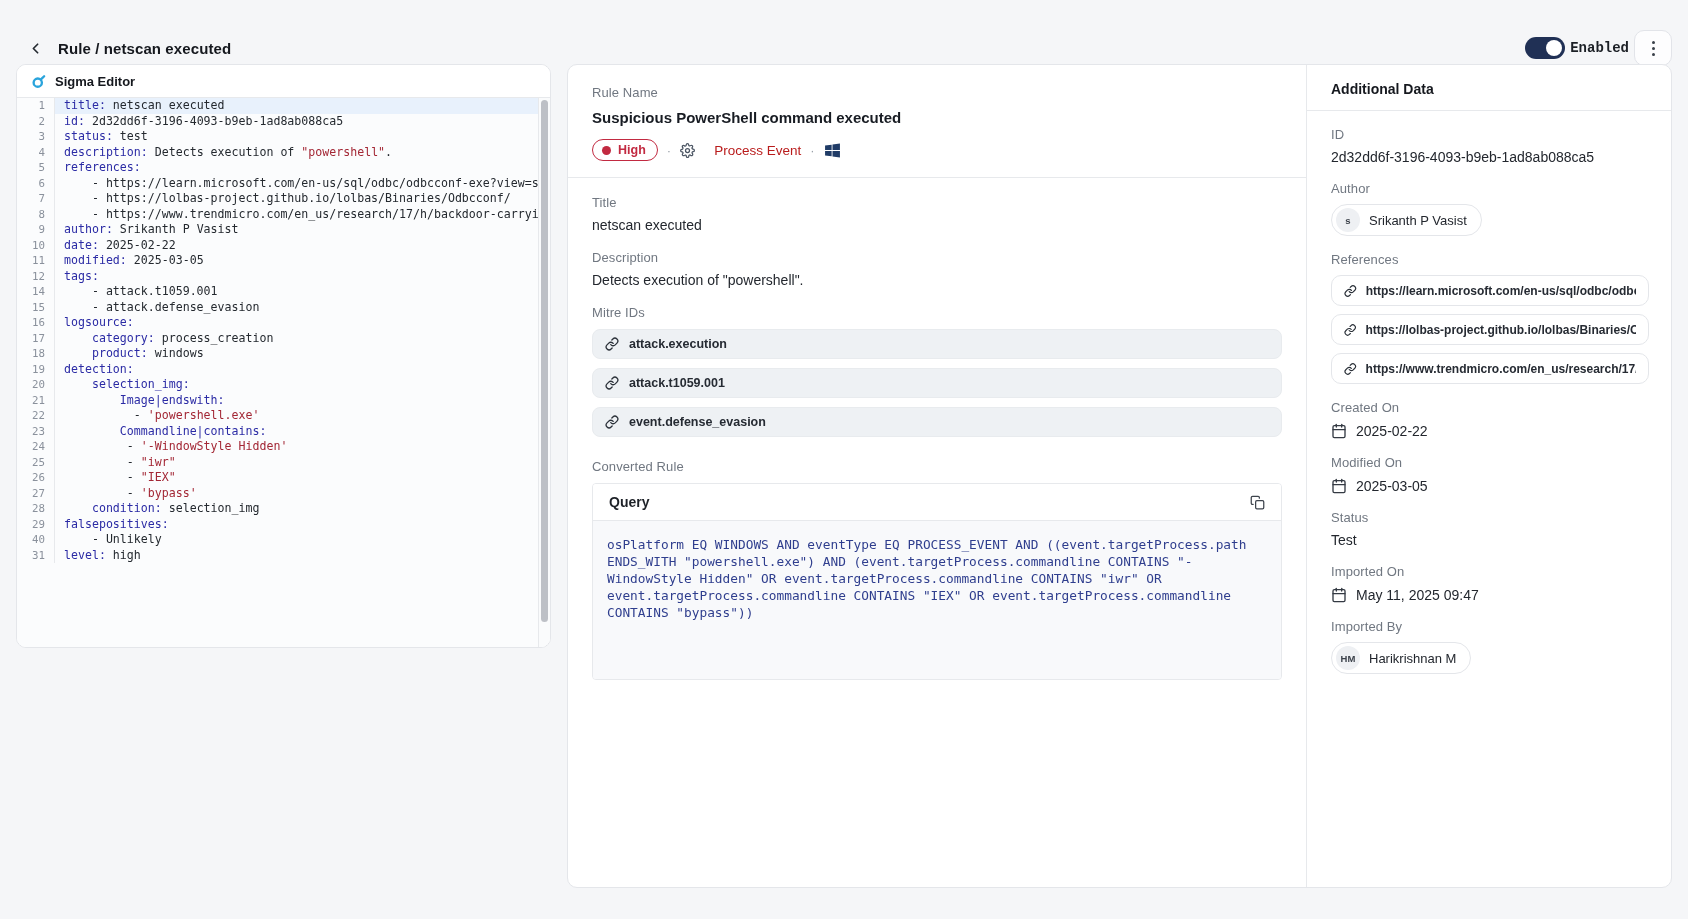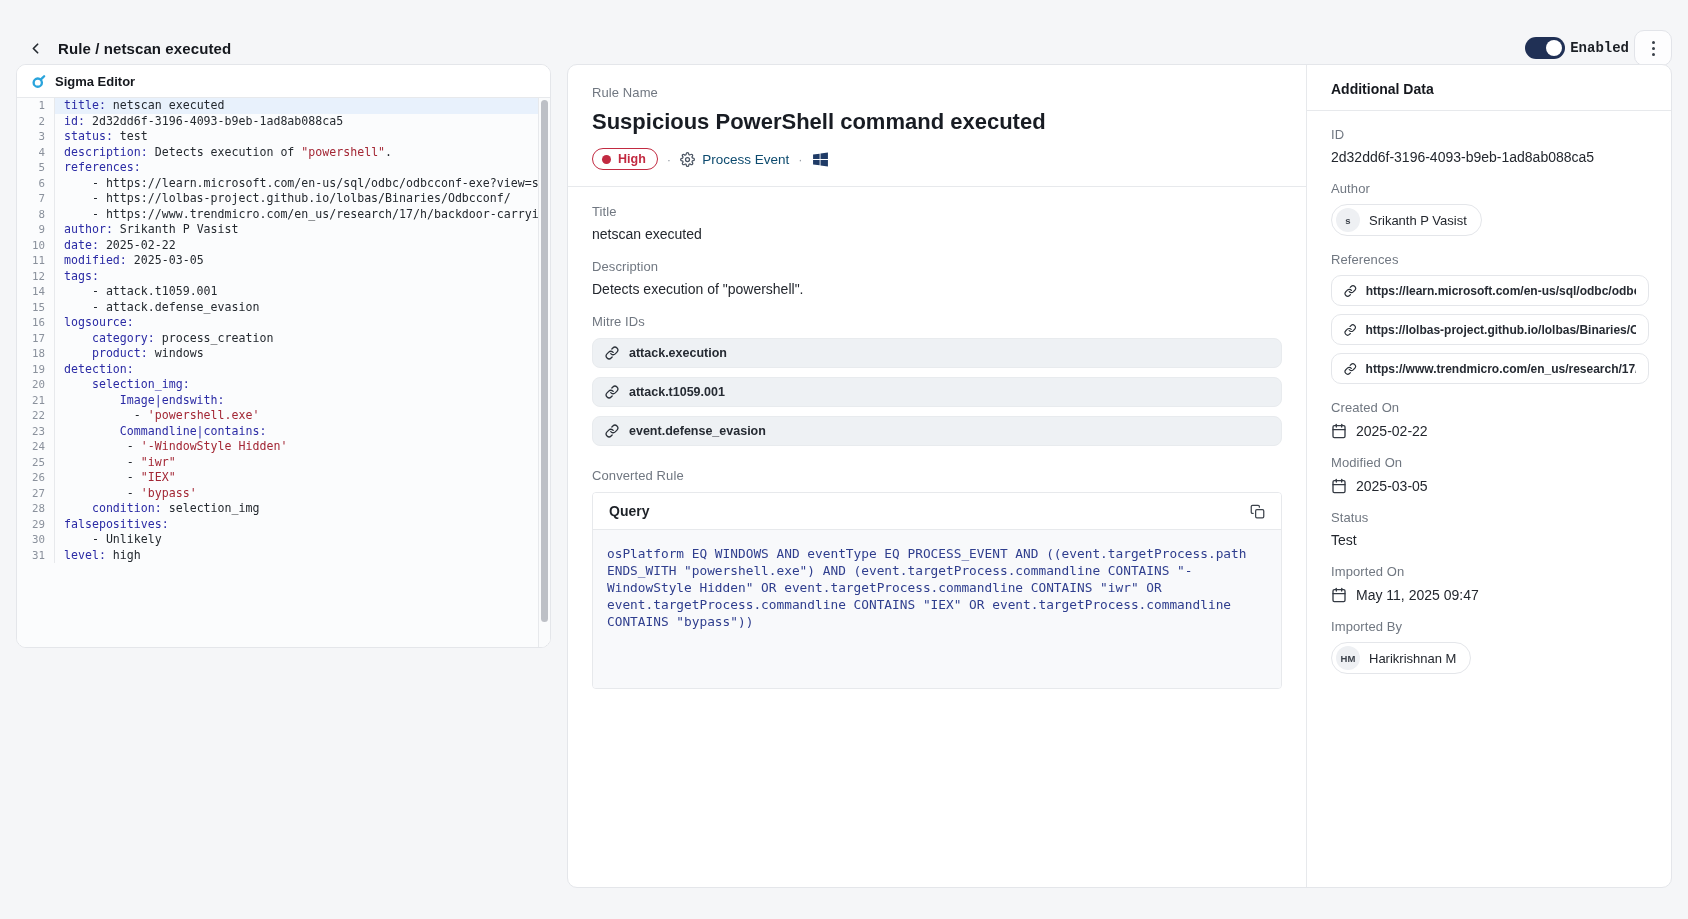--- a/index.html
+++ b/index.html
@@ -42,28 +42,28 @@
   .ed-thumb { position:absolute; top:2px; left:2px; width:7px; height:95%; border-radius:4px; background:#bdc0c6; cursor:pointer; }
 
   
   .main-card { position:absolute; left:567px; top:64px; width:1105px; height:824px; overflow:hidden; }
   .mid-col { position:absolute; left:0; top:0; width:738px; height:100%; padding:20px 24px; overflow:hidden; }
   .right-col { position:absolute; left:738px; top:0; width:367px; height:100%; border-left:1px solid #e7e9ec; padding:16px 24px; overflow:hidden; }
 
   .field-label { font-size:13px; color:#707781; letter-spacing:.1px; }
   .field-value { font-size:14px; color:#23272e; margin-top:7px; }
 
-  .rule-name { font-size:22px; font-weight:700; color:#181c23; margin-top:9px; }
+  .rule-name { font-size:15px; font-weight:700; color:#181c23; margin-top:9px; }
   .badge-row { display:flex; align-items:center; gap:9px; margin-top:13px; }
   .sev-badge { display:inline-flex; align-items:center; gap:7px; border:1px solid #c22a41; border-radius:999px; padding:3px 11px 3px 9px; background:#fff; }
   .sev-dot { width:9px; height:9px; border-radius:50%; background:#c22a41; }
   .sev-text { font-size:12.5px; font-weight:700; color:#c22a41; }
   .dot-sep { color:#9aa0a8; font-size:13px; }
   .evt-wrap { display:flex; align-items:center; gap:7px; color:#2b3139; }
-  .evt-text { font-size:13.5px; color:#0c4a6e; }
+  .evt-text { font-size:13.5px; color:#b91c1c;margin-left:12px; }
   .rule-divider { border-top:1px solid #e7e9ec; margin:16px -24px 0; }
 
   .section { margin-top:17px; }
   .mitre-pill { display:flex; align-items:center; gap:10px; height:30px; padding:0 12px; margin-top:9px;
                 background:#eef1f4; border:1px solid #e8ebee; border-radius:8px; cursor:pointer; }
   .mitre-pill span { font-size:12.5px; font-weight:700; color:#262b33; }
 
   .query-card { margin-top:9px; border:1px solid #e7e9ec; border-radius:4px; overflow:hidden; }
   .query-head { display:flex; align-items:center; justify-content:space-between; padding:10px 16px; background:#fff; border-bottom:1px solid #e7e9ec; }
   .query-title { font-size:14px; font-weight:600; color:#1d2127; }
@@ -141,21 +141,21 @@
         <div class="ed-line"><span class="ed-gutter">20</span><span class="ed-code"><span class="tk-plain">    </span><span class="tk-key">selection_img:</span></span></div>
         <div class="ed-line"><span class="ed-gutter">21</span><span class="ed-code"><span class="tk-plain">        </span><span class="tk-key">Image|endswith:</span></span></div>
         <div class="ed-line"><span class="ed-gutter">22</span><span class="ed-code"><span class="tk-plain">          - </span><span class="tk-str">'powershell.exe'</span></span></div>
         <div class="ed-line"><span class="ed-gutter">23</span><span class="ed-code"><span class="tk-plain">        </span><span class="tk-key">Commandline|contains:</span></span></div>
         <div class="ed-line"><span class="ed-gutter">24</span><span class="ed-code"><span class="tk-plain">         - </span><span class="tk-str">'-WindowStyle Hidden'</span></span></div>
         <div class="ed-line"><span class="ed-gutter">25</span><span class="ed-code"><span class="tk-plain">         - </span><span class="tk-str">"iwr"</span></span></div>
         <div class="ed-line"><span class="ed-gutter">26</span><span class="ed-code"><span class="tk-plain">         - </span><span class="tk-str">"IEX"</span></span></div>
         <div class="ed-line"><span class="ed-gutter">27</span><span class="ed-code"><span class="tk-plain">         - </span><span class="tk-str">'bypass'</span></span></div>
         <div class="ed-line"><span class="ed-gutter">28</span><span class="ed-code"><span class="tk-plain">    </span><span class="tk-key">condition:</span><span class="tk-plain"> selection_img</span></span></div>
         <div class="ed-line"><span class="ed-gutter">29</span><span class="ed-code"><span class="tk-key">falsepositives:</span></span></div>
-        <div class="ed-line"><span class="ed-gutter">30</span><span class="ed-code"><span class="tk-plain">    - Unlikely</span></span></div>
+        <div class="ed-line"><span class="ed-gutter">40</span><span class="ed-code"><span class="tk-plain">    - Unlikely</span></span></div>
         <div class="ed-line"><span class="ed-gutter">31</span><span class="ed-code"><span class="tk-key">level:</span><span class="tk-plain"> high</span></span></div>
       </div>
     <div class="ed-scroll">
       <div class="ed-thumb"></div>
     </div>
   </div>
 </div>
 
 <div class="card main-card">
 

